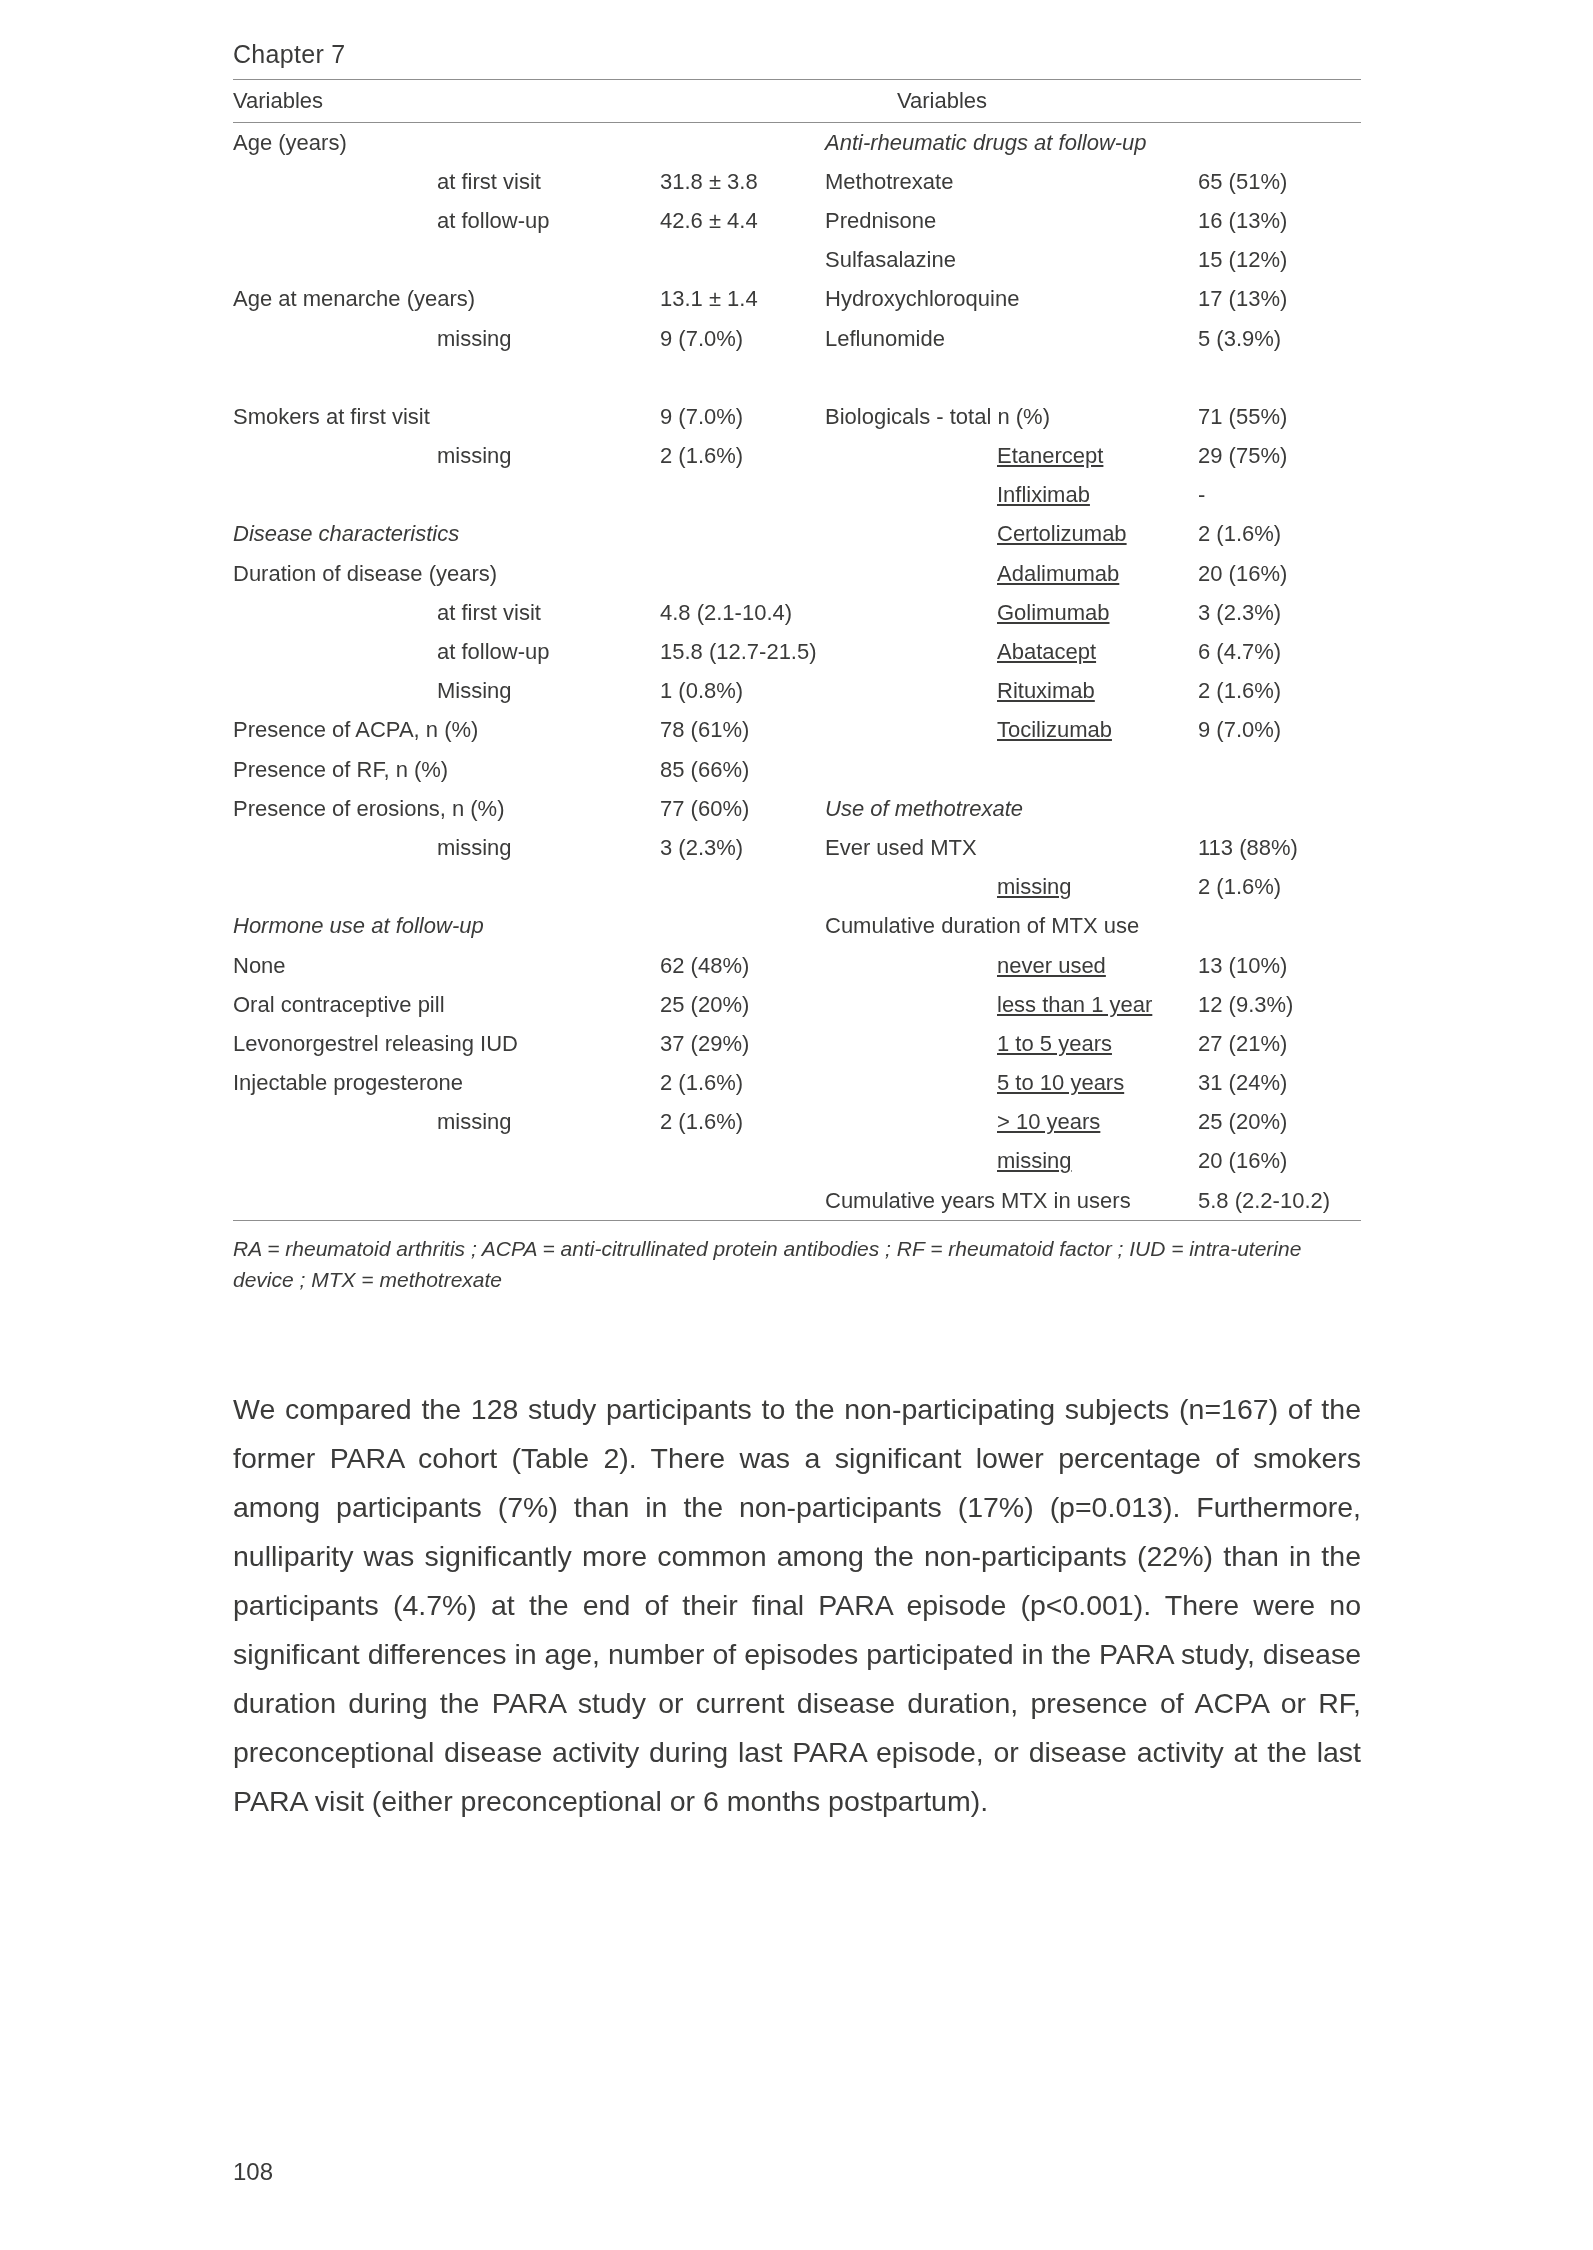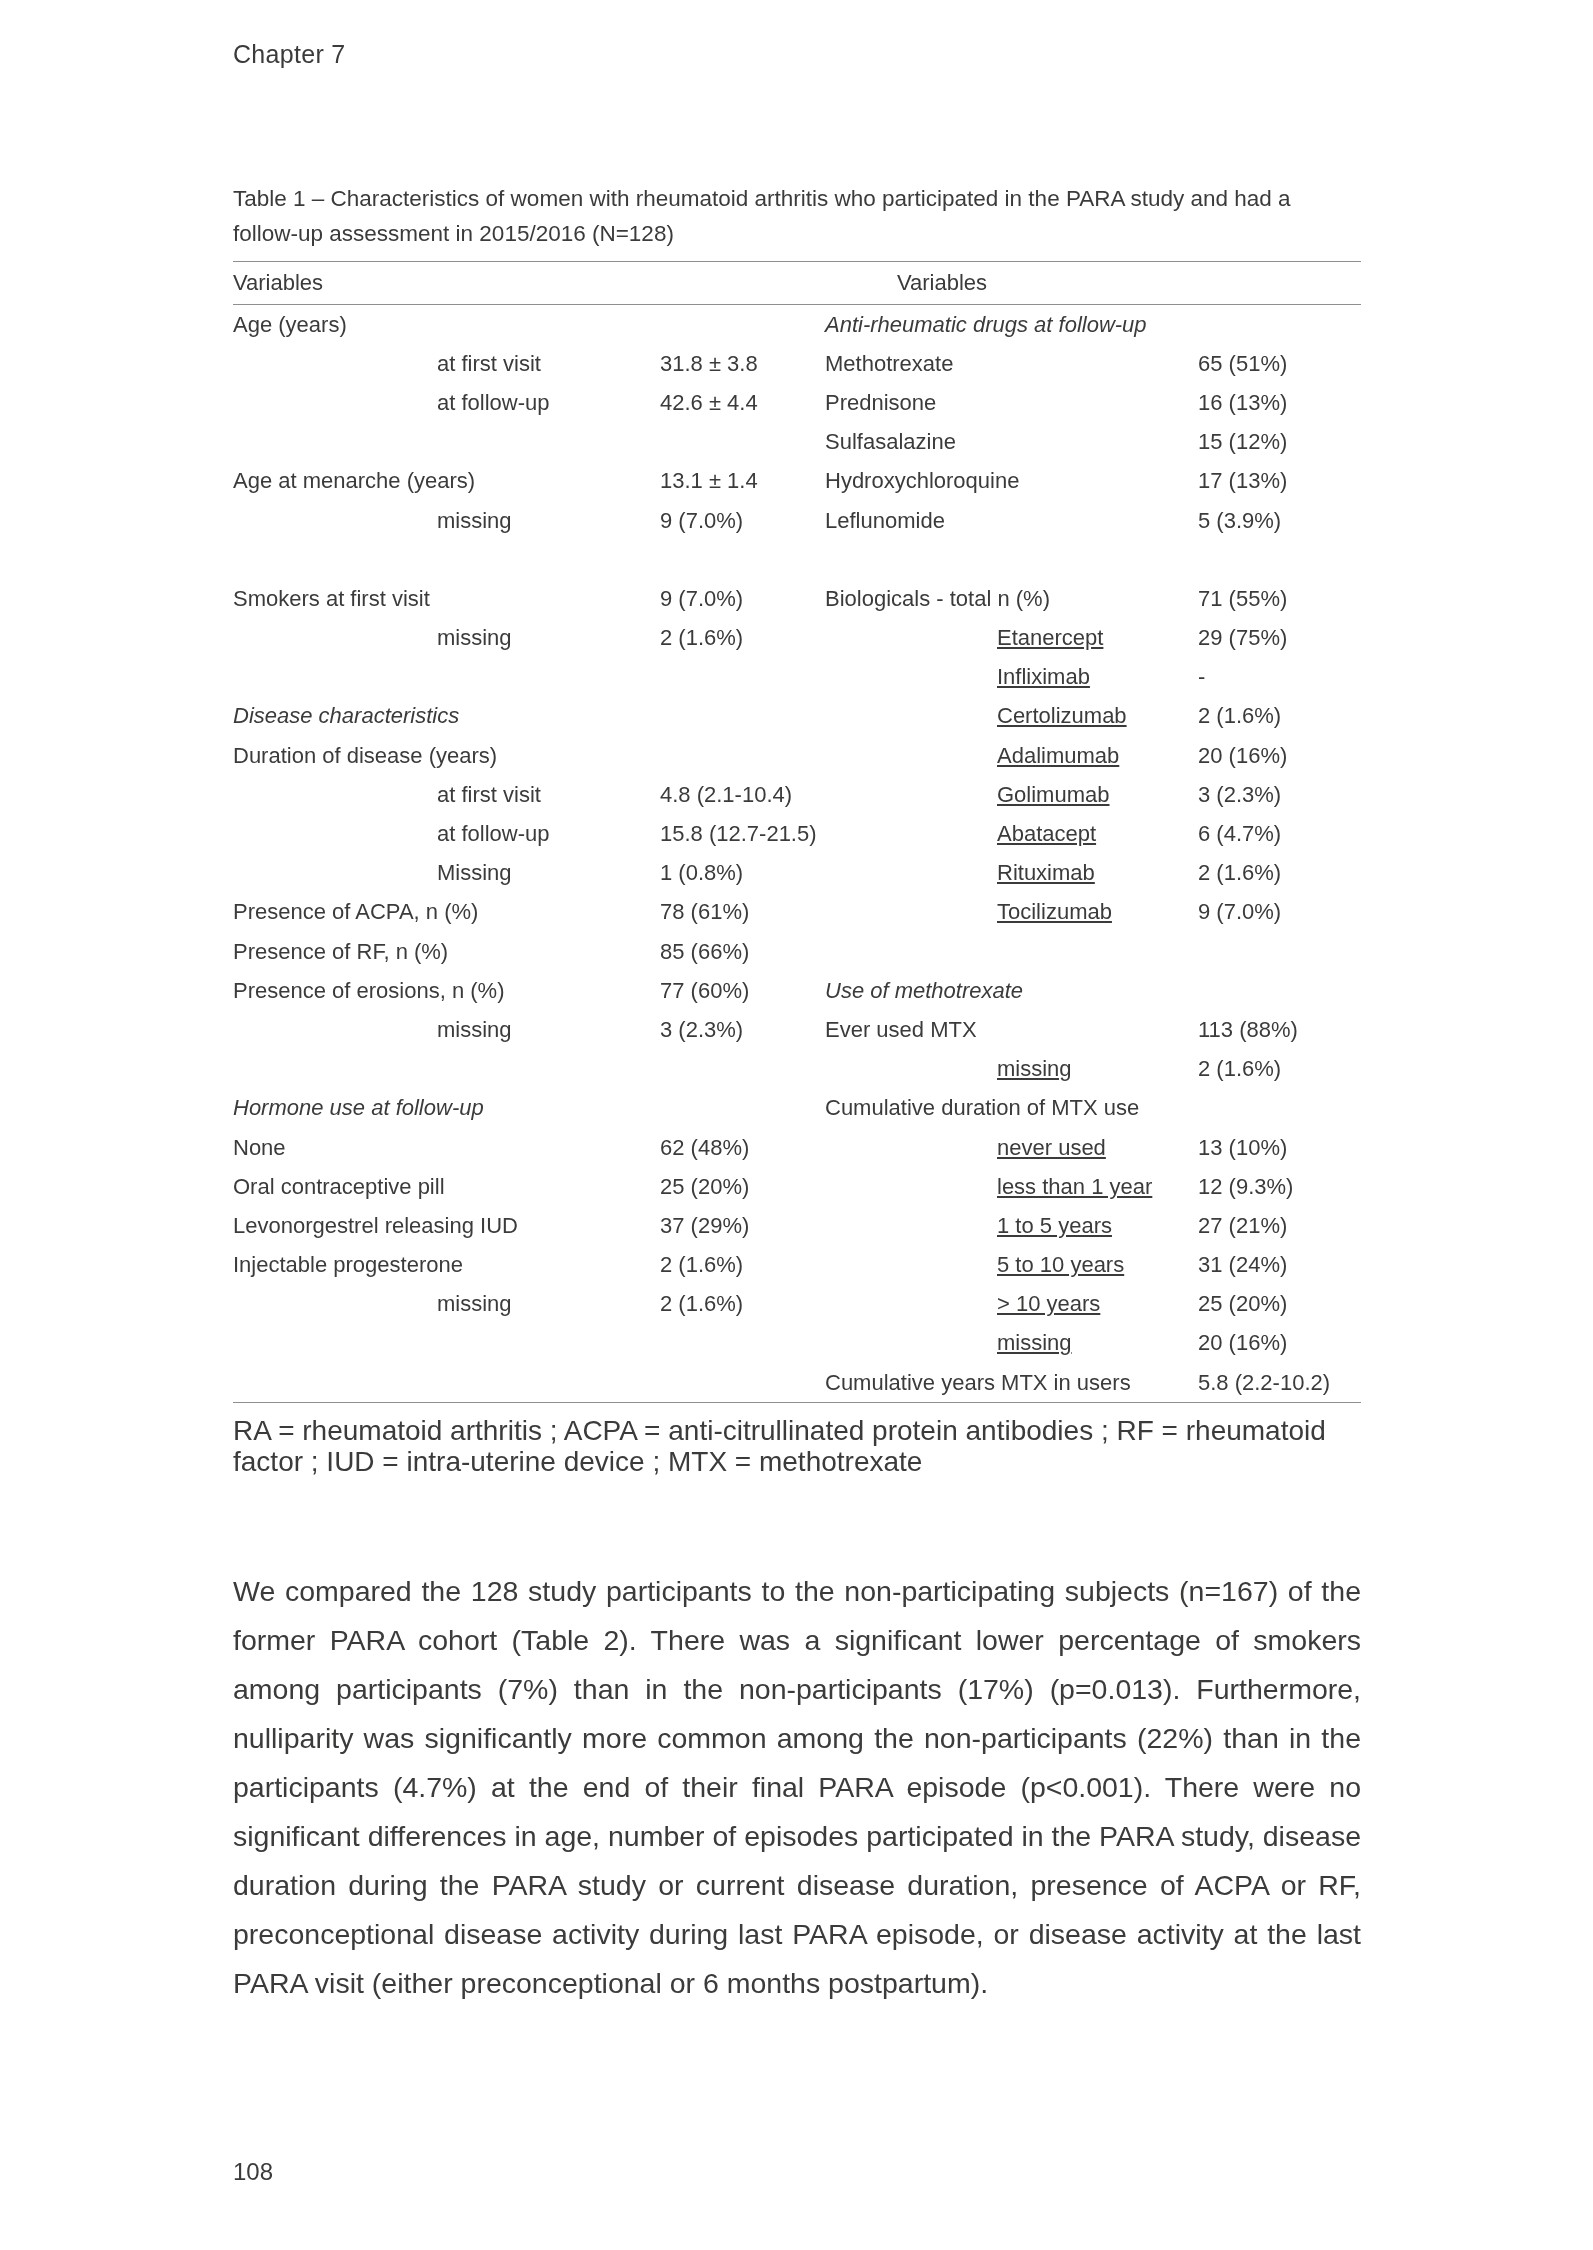--- a/index.html
+++ b/index.html
@@ -20,31 +20,30 @@
     grid-template-columns: 427px 165px 373px 163px;
     height: 39.2px;
     align-items: center;
     font-size: 22px;
   }
   .thead-row { height: 42px; border-bottom: 1px solid #8f8f8f; gap: 36px; }
   .c { white-space: nowrap; overflow: visible; }
   .sub-l { padding-left: 204px; }
   .sub-r { padding-left: 172px; text-decoration: underline; }
   .ital { font-style: italic; }
-  .footnote { margin-top: 12px; font-size: 28px; line-height: 31px; }
+  .footnote { margin-top: 12px; font-size: 21px; font-style: italic; line-height: 31px; }
   .para { margin-top: 90px; font-size: 28.5px; line-height: 49px; text-align: justify; }
   .pagenum { position: absolute; left: 233px; top: 2158px; font-size: 24px; }
 </style>
 </head>
 <body>
 
 <div class="content">
   <div class="chapter">Chapter 7</div>
 
-  <div class="caption">Table 1 – Characteristics of women with rheumatoid arthritis who participated in the PARA study and had a follow-up assessment in 2015/2016 (N=128)</div>
 
   <div class="tbl">
     <div class="trow thead-row">
       <div class="c">Variables</div>
       <div class="c"></div>
       <div class="c">Variables</div>
       <div class="c"></div>
     </div>
     <div id="tbody">
         <div class="trow">

